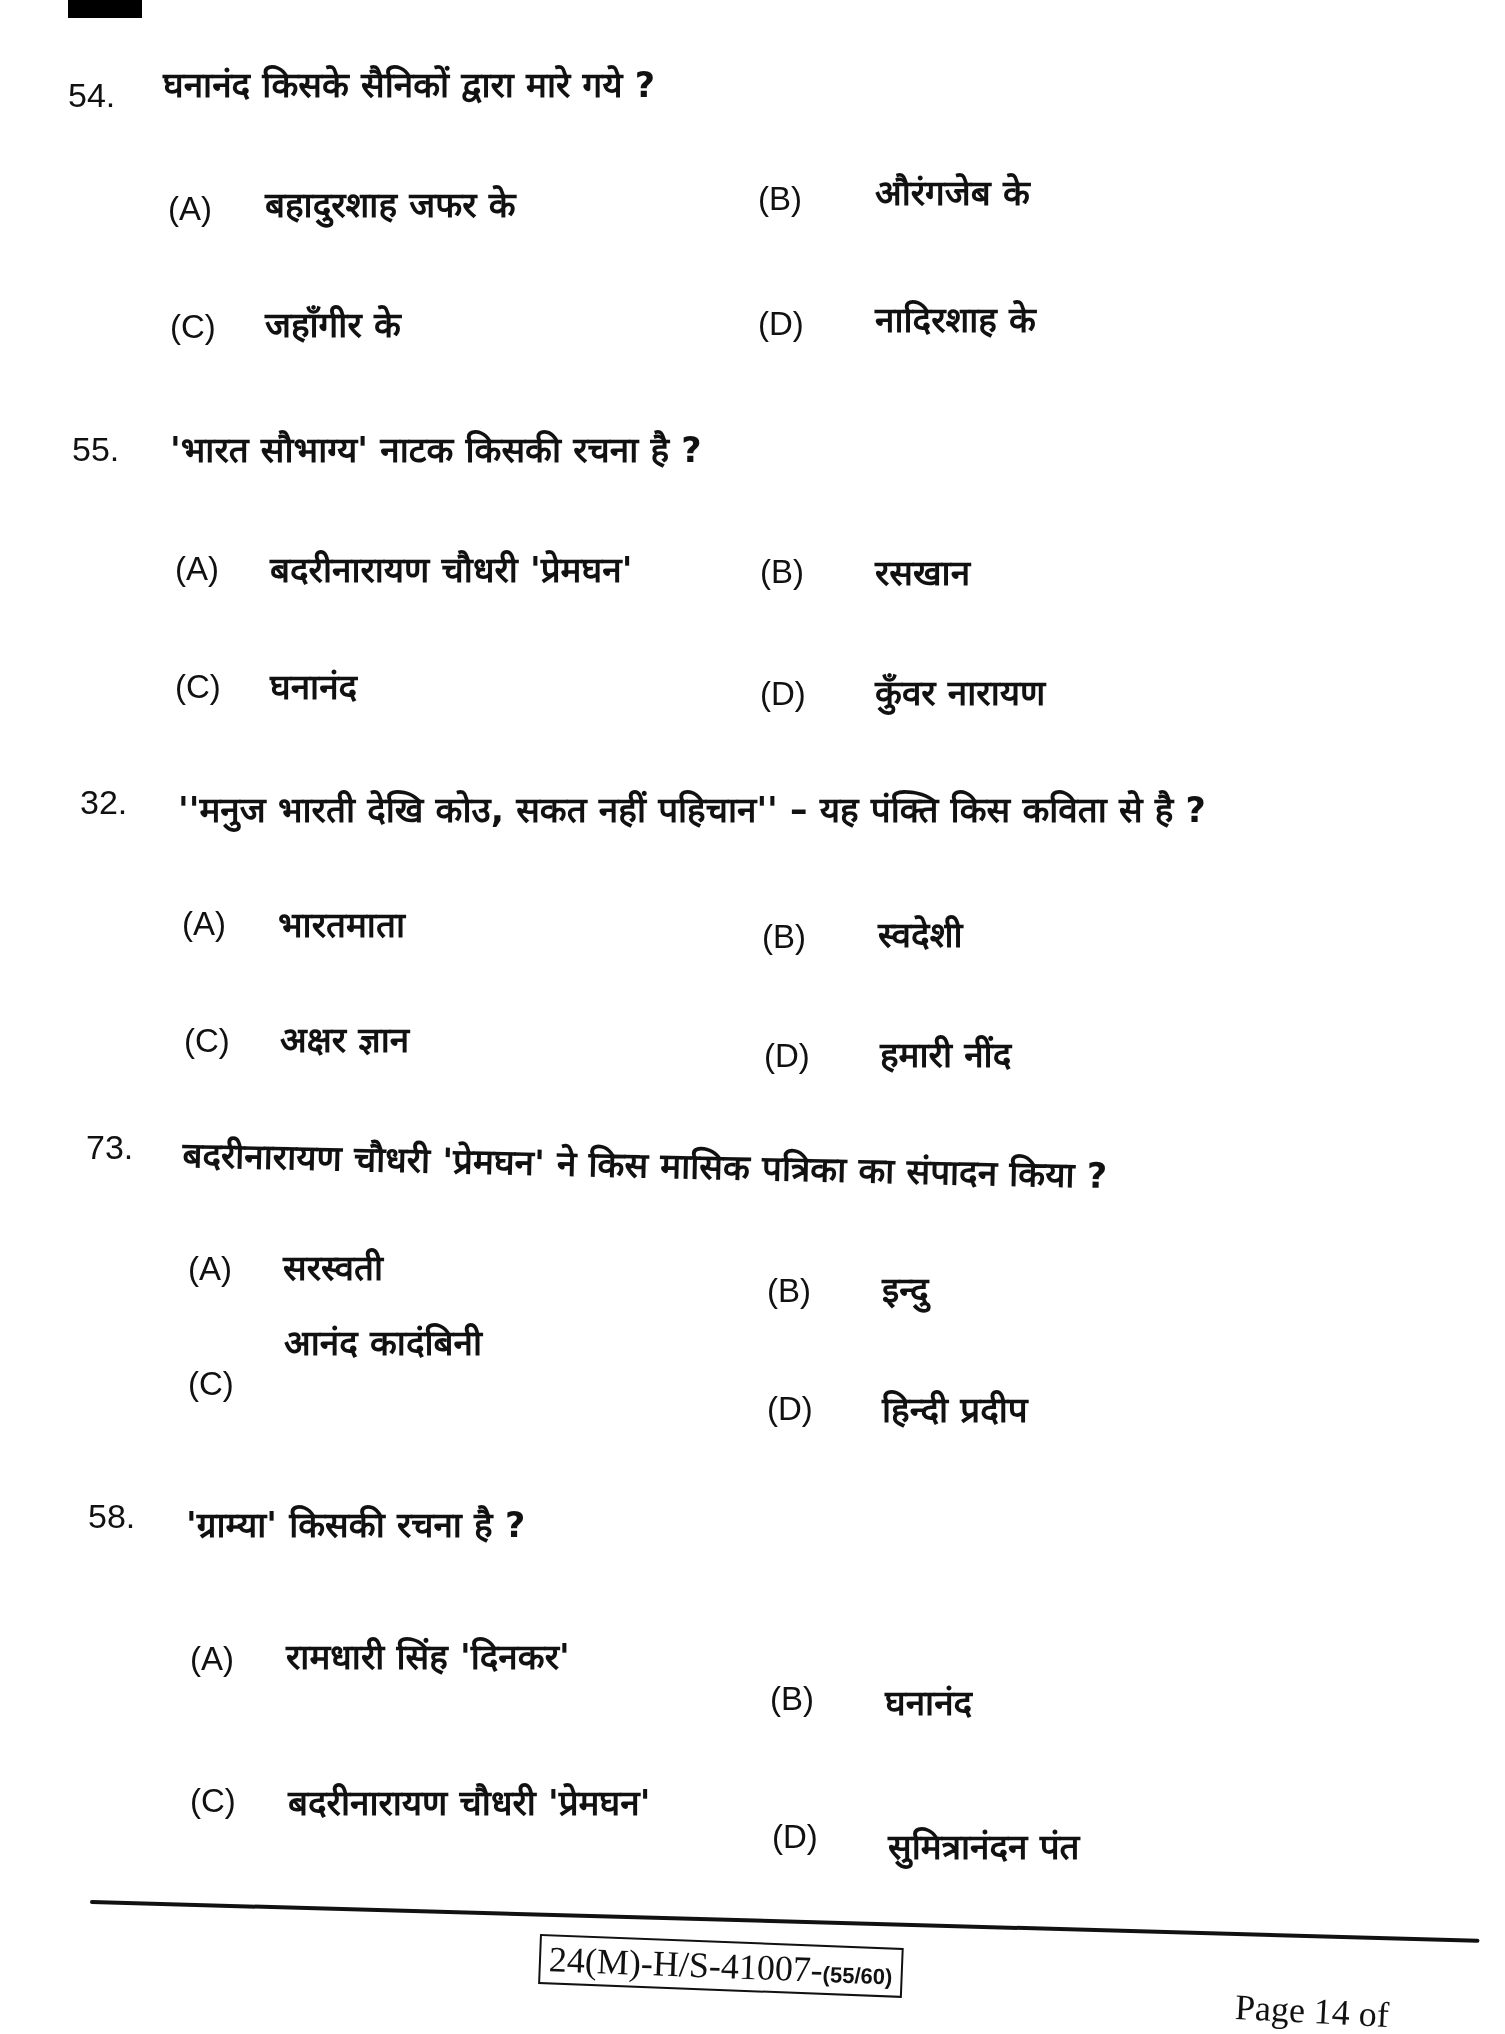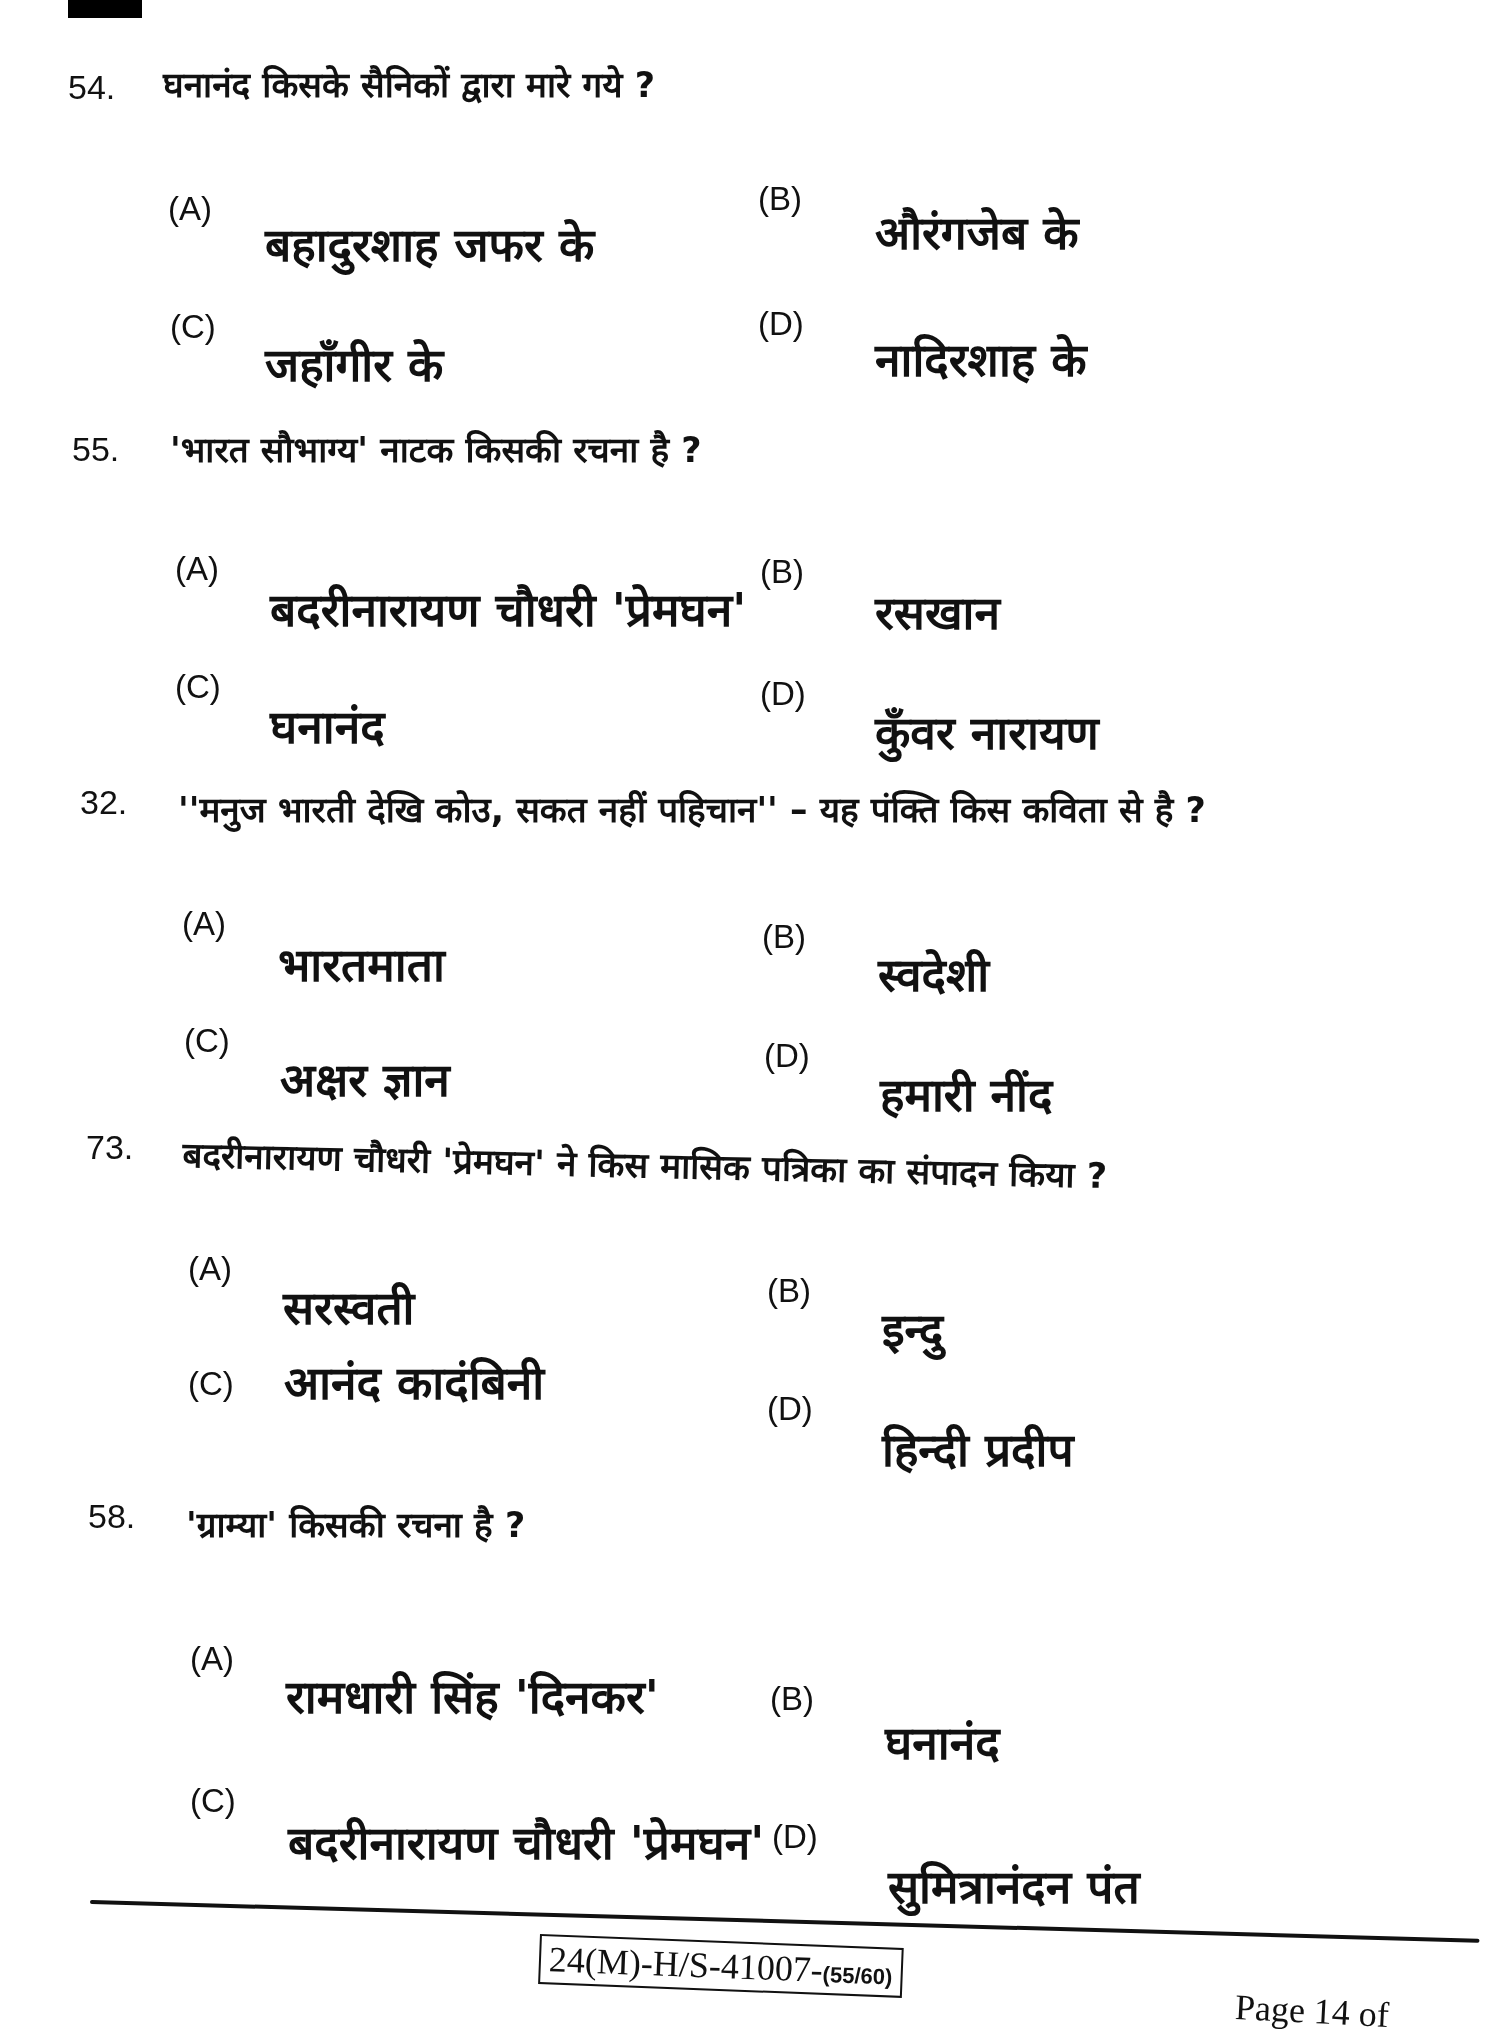--- a/index.html
+++ b/index.html
@@ -7,21 +7,21 @@
     width: 1505px; height: 2034px; position: relative; overflow: hidden;
     font-family: "DejaVu Sans", "Liberation Sans", sans-serif; color: #111;
   }
   .black-tab { position: absolute; left: 68px; top: 0; width: 74px; height: 18px; background: #000; }
   .qnum, .qtext, .opt-label, .opt-text {
     position: absolute; white-space: nowrap; font-weight: bold;
   }
   .qnum { font-family: "Liberation Sans", sans-serif; font-weight: normal; font-size: 34px; }
   .qtext { font-size: 35px; }
   .opt-label { font-family: "Liberation Sans", sans-serif; font-weight: normal; font-size: 33px; }
-  .opt-text { font-size: 46px; margin-top: 32px; }
+  .opt-text { font-size: 35px; }
   .footer-line {
     position: absolute; left: 90px; top: 1900px; width: 1390px; height: 4px; background: #111;
     transform-origin: left center; transform: rotate(1.6deg); border-radius: 2px;
   }
   .footer-code {
     position: absolute; left: 540px; top: 1934px; border: 2px solid #111; padding: 2px 8px;
     font-family: "Liberation Serif", serif; font-size: 36px; white-space: nowrap;
     transform: rotate(2.2deg); transform-origin: left top; background: #fff;
   }
   .footer-code .small { font-family: "Liberation Sans", sans-serif; font-weight: bold; font-size: 22px; }
@@ -29,21 +29,21 @@
     position: absolute; left: 1235px; top: 1990px; font-family: "Liberation Serif", serif;
     font-size: 36px; white-space: nowrap; transform: rotate(3deg);
   }
 </style>
 </head>
 <body>
 
 <div class="black-tab"></div>
 
 <div>
-  <span class="qnum" style="left:68px;top:68px">54.</span>
+  <span class="qnum" style="left:68px;top:76px">54.</span>
   <span class="qtext" style="left:163px;top:60px">घनानंद किसके सैनिकों द्वारा मारे गये ?</span>
   <span class="opt-label" style="left:168px;top:190px">(A)</span>
   <span class="opt-text" style="left:265px;top:180px">बहादुरशाह जफर के</span>
   <span class="opt-label" style="left:758px;top:180px">(B)</span>
   <span class="opt-text" style="left:875px;top:168px">औरंगजेब के</span>
   <span class="opt-label" style="left:170px;top:308px">(C)</span>
   <span class="opt-text" style="left:265px;top:300px">जहाँगीर के</span>
   <span class="opt-label" style="left:758px;top:305px">(D)</span>
   <span class="opt-text" style="left:875px;top:295px">नादिरशाह के</span>
 </div>

